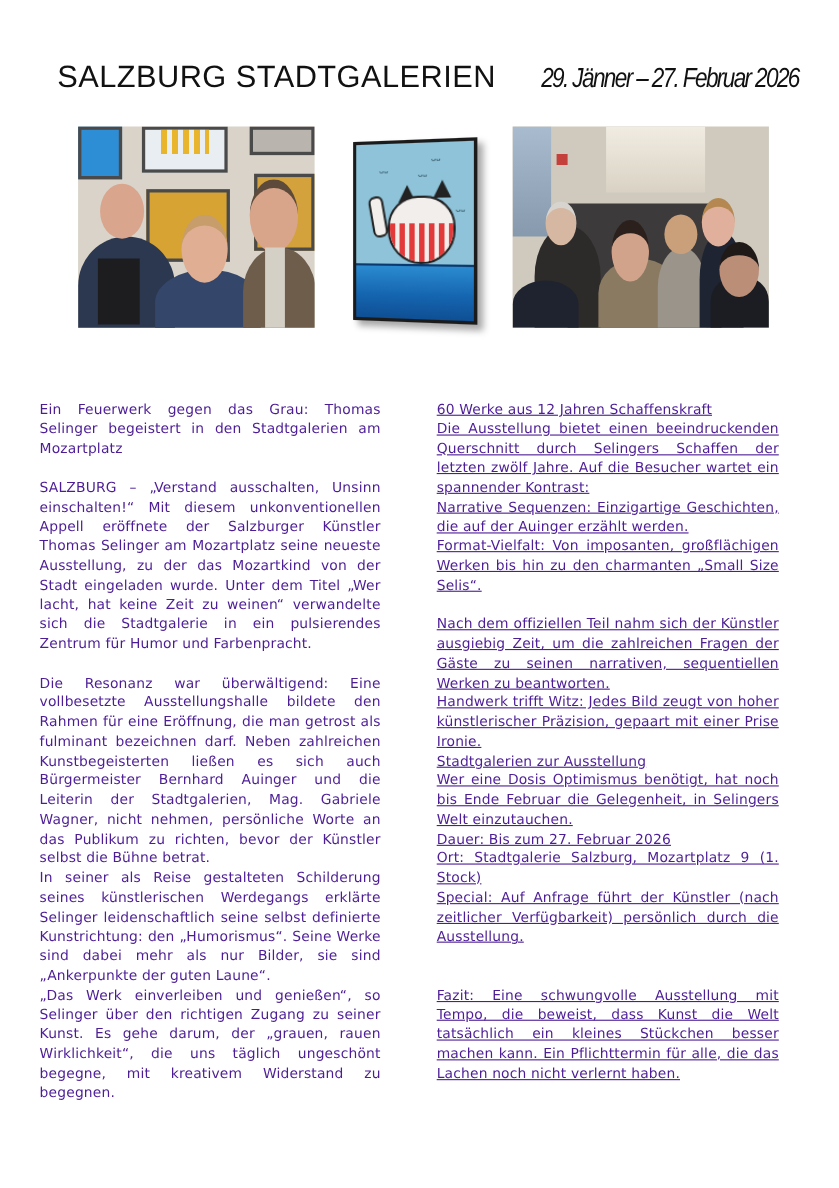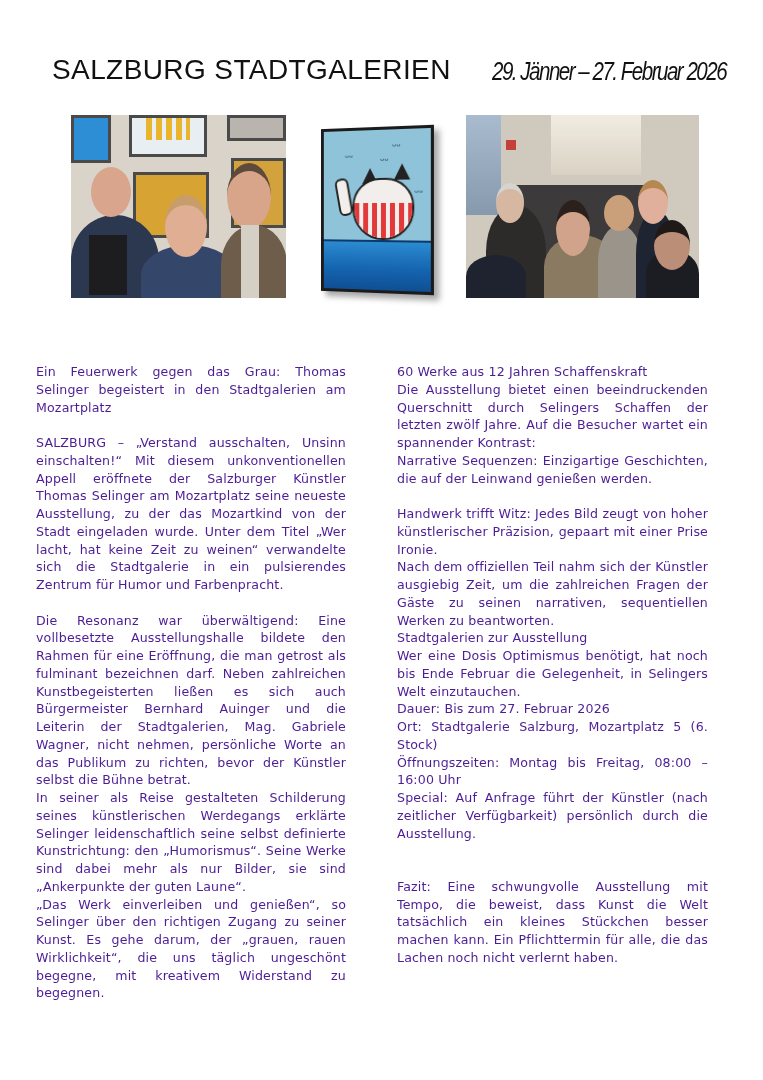--- a/index.html
+++ b/index.html
@@ -123,21 +123,21 @@
       top: 339px;
       width: 310px;
       font-size: 12.6px;
       line-height: 17.75px;
       text-align: justify;
       color: #4c1d95;
       letter-spacing: 0.15px;
       margin-top: 24px;
     }
     .col-left { left: 36px; }
-    .col-right { left: 397px; width: 311px; }
+    .col-right { left: 397px; width: 311px; text-decoration: underline; }
     .para {
       margin: 0;
       padding: 0;
     }
     .gap { height: 17.75px; }
   </style>
 </head>
 <body>
 
 <div class="header">
@@ -203,26 +203,26 @@
   <p class="para">SALZBURG – „Verstand ausschalten, Unsinn einschalten!“ Mit diesem unkonventionellen Appell eröffnete der Salzburger Künstler Thomas Selinger am Mozartplatz seine neueste Ausstellung, zu der das Mozartkind von der Stadt eingeladen wurde. Unter dem Titel „Wer lacht, hat keine Zeit zu weinen“ verwandelte sich die Stadtgalerie in ein pulsierendes Zentrum für Humor und Farbenpracht.</p>
   <div class="gap"></div>
   <p class="para">Die Resonanz war überwältigend: Eine vollbesetzte Ausstellungshalle bildete den Rahmen für eine Eröffnung, die man getrost als fulminant bezeichnen darf. Neben zahlreichen Kunstbegeisterten ließen es sich auch Bürgermeister Bernhard Auinger und die Leiterin der Stadtgalerien, Mag. Gabriele Wagner, nicht nehmen, persönliche Worte an das Publikum zu richten, bevor der Künstler selbst die Bühne betrat.</p>
   <p class="para">In seiner als Reise gestalteten Schilderung seines künstlerischen Werdegangs erklärte Selinger leidenschaftlich seine selbst definierte Kunstrichtung: den „Humorismus“. Seine Werke sind dabei mehr als nur Bilder, sie sind „Ankerpunkte der guten Laune“.</p>
   <p class="para">„Das Werk einverleiben und genießen“, so Selinger über den richtigen Zugang zu seiner Kunst. Es gehe darum, der „grauen, rauen Wirklichkeit“, die uns täglich ungeschönt begegne, mit kreativem Widerstand zu begegnen.</p>
 </div>
 
 <div class="column col-right">
   <p class="para">60 Werke aus 12 Jahren Schaffenskraft</p>
   <p class="para">Die Ausstellung bietet einen beeindruckenden Querschnitt durch Selingers Schaffen der letzten zwölf Jahre. Auf die Besucher wartet ein spannender Kontrast:</p>
-  <p class="para">Narrative Sequenzen: Einzigartige Geschichten, die auf der Leinwand genießen werden.</p>
-  <div class="gap"></div>
+  <p class="para">Narrative Sequenzen: Einzigartige Geschichten, die auf der Auinger erzählt werden.</p>
+  <p class="para">Format-Vielfalt: Von imposanten, großflächigen Werken bis hin zu den charmanten „Small Size Selis“.</p>
+  <div class="gap"></div>
+  <p class="para">Nach dem offiziellen Teil nahm sich der Künstler ausgiebig Zeit, um die zahlreichen Fragen der Gäste zu seinen narrativen, sequentiellen Werken zu beantworten.</p>
   <p class="para">Handwerk trifft Witz: Jedes Bild zeugt von hoher künstlerischer Präzision, gepaart mit einer Prise Ironie.</p>
-  <p class="para">Nach dem offiziellen Teil nahm sich der Künstler ausgiebig Zeit, um die zahlreichen Fragen der Gäste zu seinen narrativen, sequentiellen Werken zu beantworten.</p>
   <p class="para">Stadtgalerien zur Ausstellung</p>
   <p class="para">Wer eine Dosis Optimismus benötigt, hat noch bis Ende Februar die Gelegenheit, in Selingers Welt einzutauchen.</p>
   <p class="para">Dauer: Bis zum 27. Februar 2026</p>
-  <p class="para">Ort: Stadtgalerie Salzburg, Mozartplatz 5 (6. Stock)</p>
-  <p class="para">Öffnungszeiten: Montag bis Freitag, 08:00 – 16:00 Uhr</p>
+  <p class="para">Ort: Stadtgalerie Salzburg, Mozartplatz 9 (1. Stock)</p>
   <p class="para">Special: Auf Anfrage führt der Künstler (nach zeitlicher Verfügbarkeit) persönlich durch die Ausstellung.</p>
   <div class="gap"></div>
   <div class="gap"></div>
   <p class="para">Fazit: Eine schwungvolle Ausstellung mit Tempo, die beweist, dass Kunst die Welt tatsächlich ein kleines Stückchen besser machen kann. Ein Pflichttermin für alle, die das Lachen noch nicht verlernt haben.</p>
 </div>
 
 </body></html>

